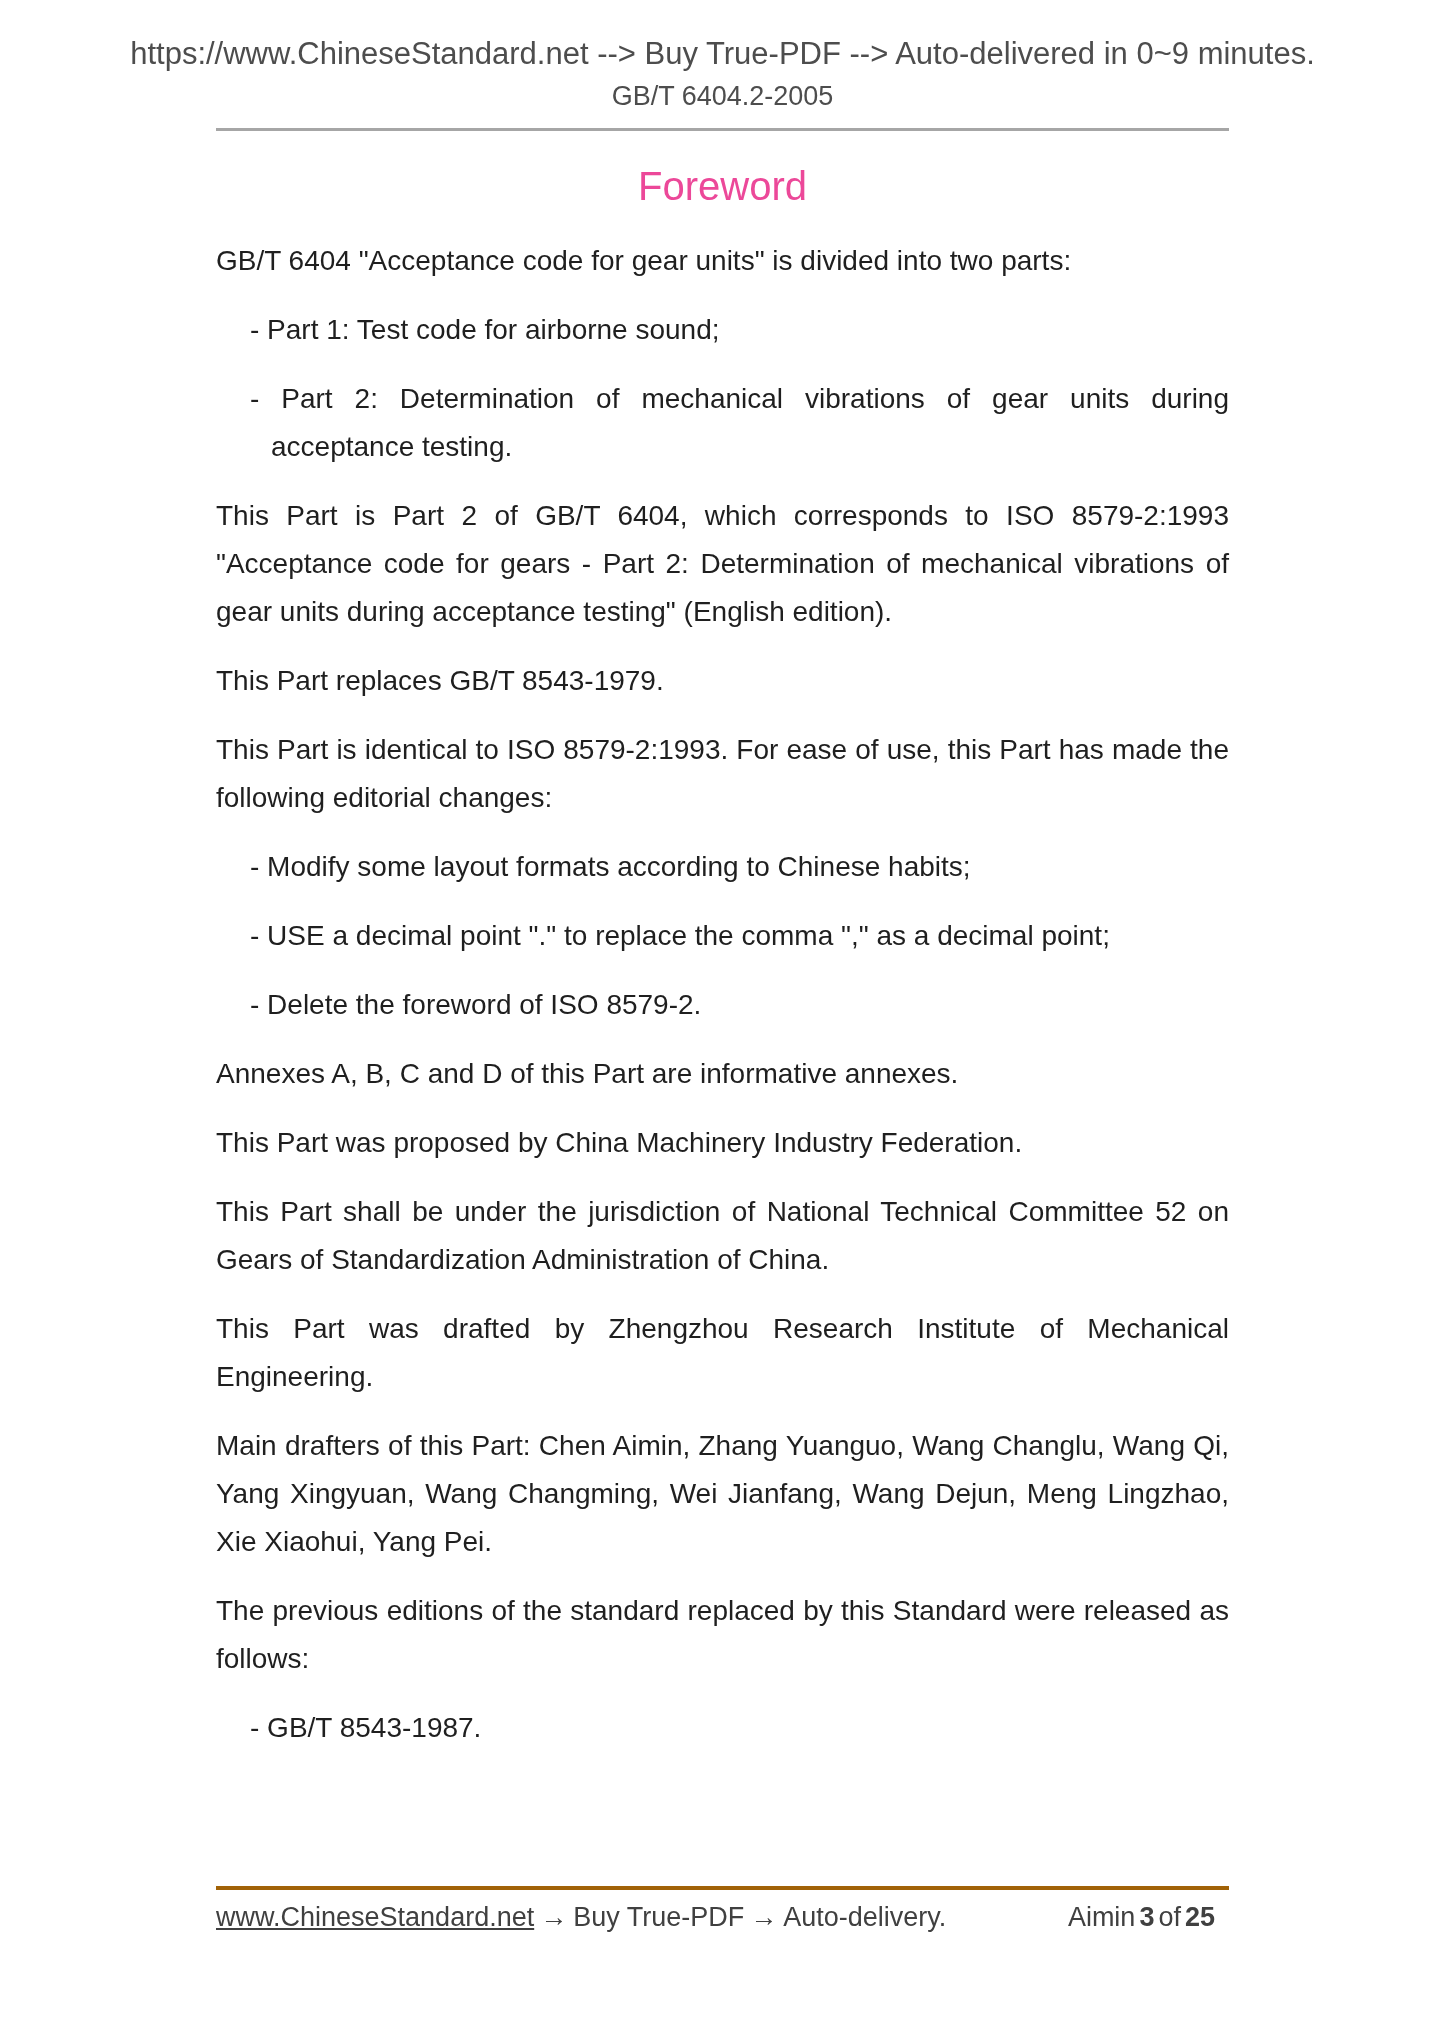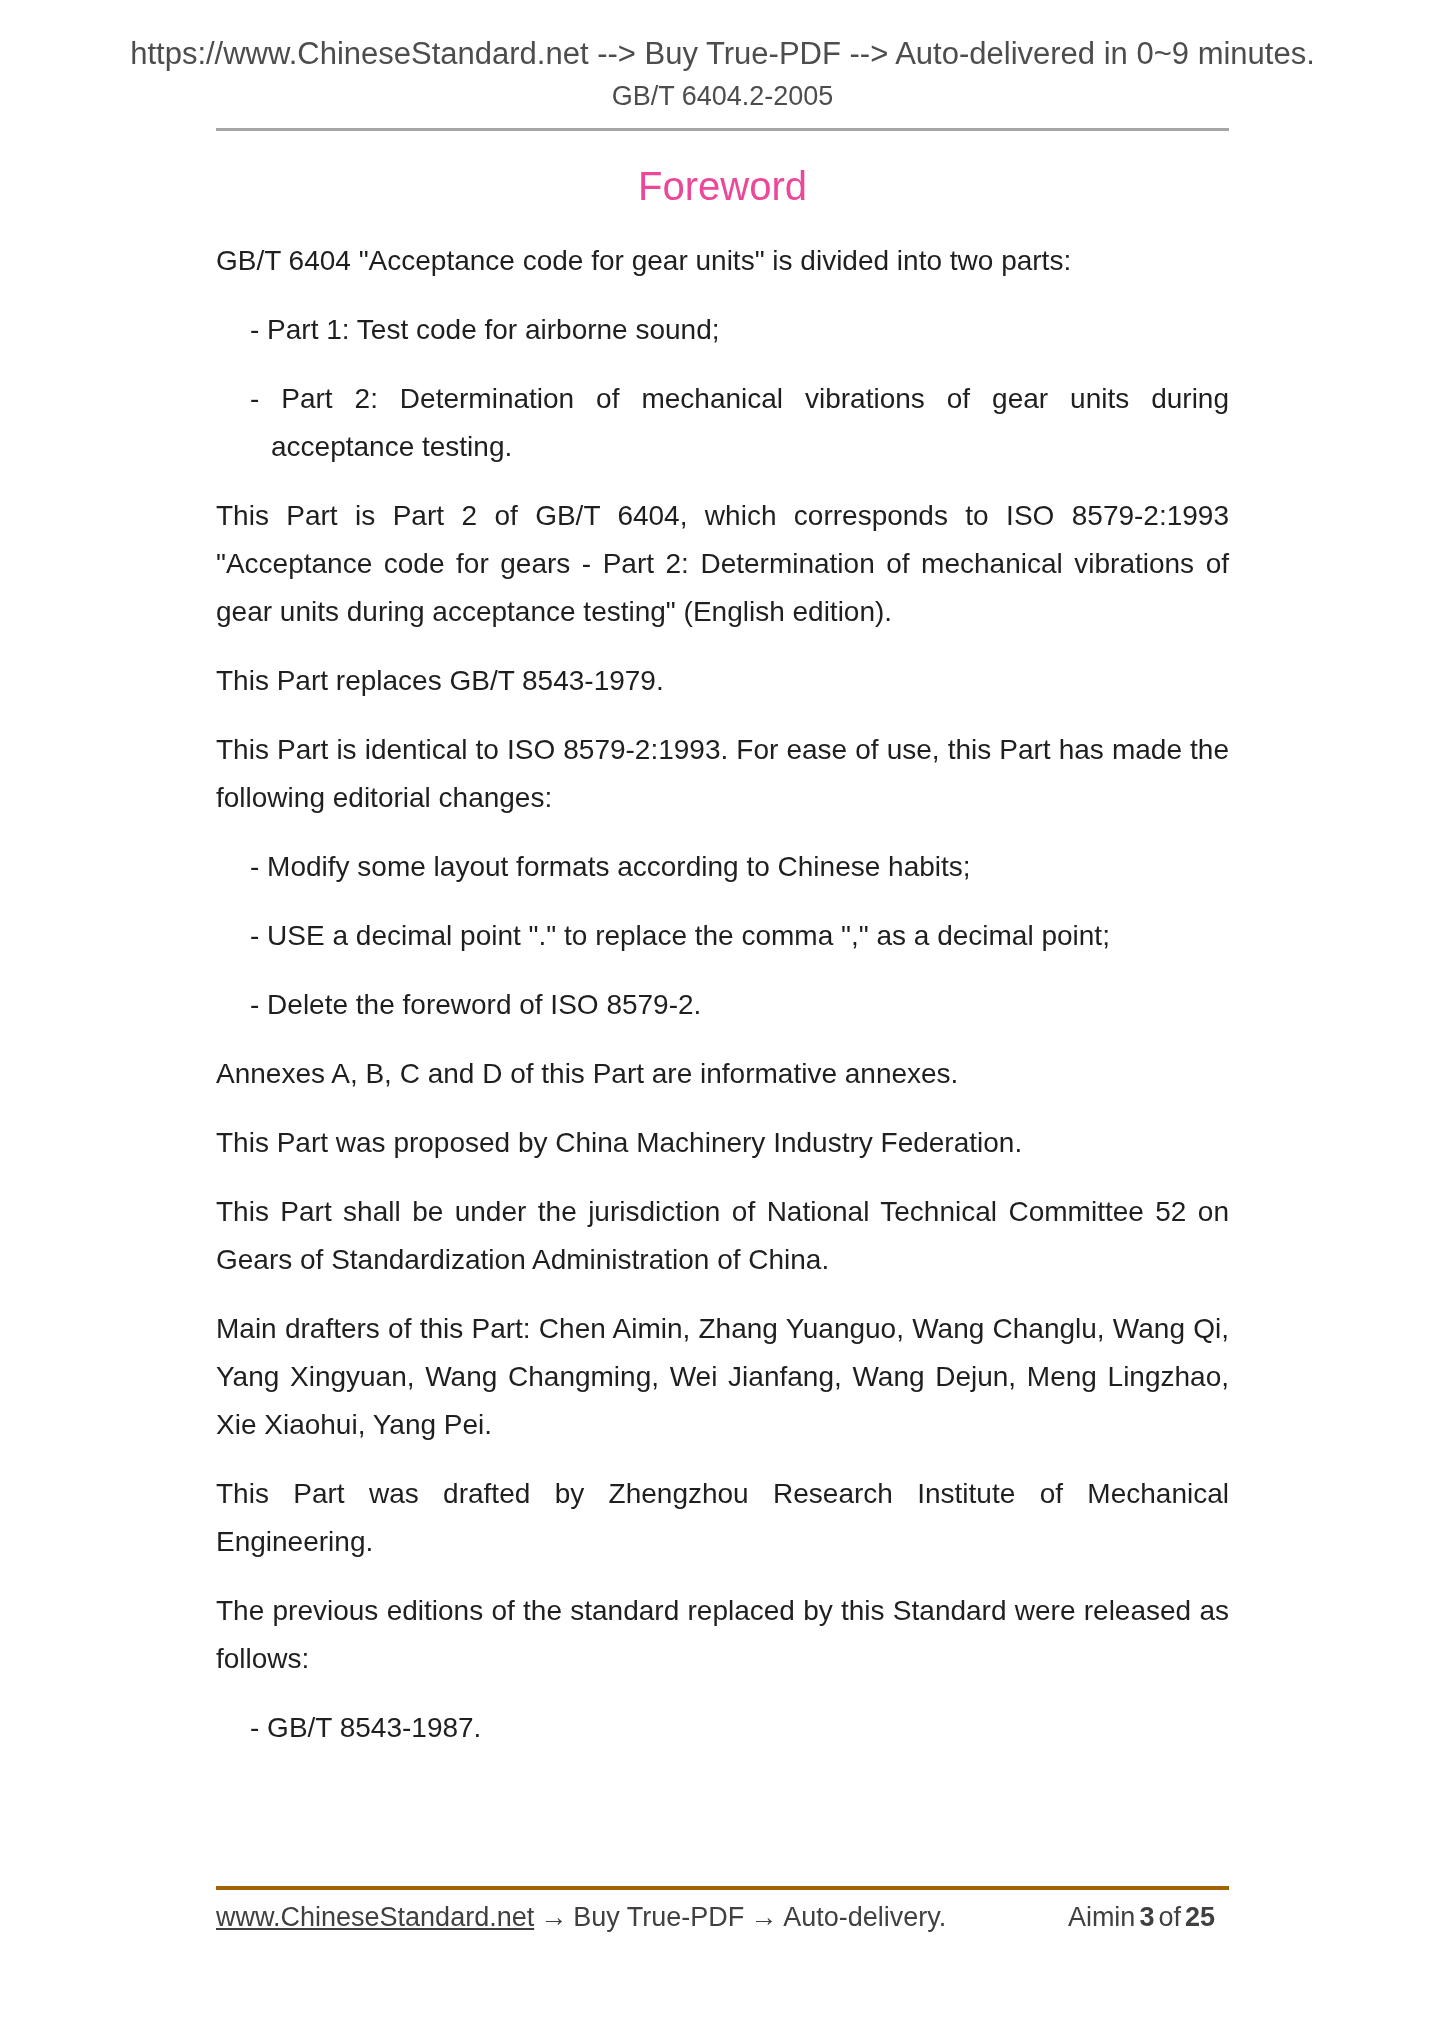--- a/index.html
+++ b/index.html
@@ -118,22 +118,22 @@
         <p class="bullet">- Part 2: Determination of mechanical vibrations of gear units during acceptance testing.</p>
         <p class="para">This Part is Part 2 of GB/T 6404, which corresponds to ISO 8579-2:1993 "Acceptance code for gears - Part 2: Determination of mechanical vibrations of gear units during acceptance testing" (English edition).</p>
         <p class="para">This Part replaces GB/T 8543-1979.</p>
         <p class="para">This Part is identical to ISO 8579-2:1993. For ease of use, this Part has made the following editorial changes:</p>
         <p class="bullet">- Modify some layout formats according to Chinese habits;</p>
         <p class="bullet">- USE a decimal point "." to replace the comma "," as a decimal point;</p>
         <p class="bullet">- Delete the foreword of ISO 8579-2.</p>
         <p class="para">Annexes A, B, C and D of this Part are informative annexes.</p>
         <p class="para">This Part was proposed by China Machinery Industry Federation.</p>
         <p class="para">This Part shall be under the jurisdiction of National Technical Committee 52 on Gears of Standardization Administration of China.</p>
+        <p class="para">This Part was drafted by Zhengzhou Research Institute of Mechanical Engineering.</p>
         <p class="para">Main drafters of this Part: Chen Aimin, Zhang Yuanguo, Wang Changlu, Wang Qi, Yang Xingyuan, Wang Changming, Wei Jianfang, Wang Dejun, Meng Lingzhao, Xie Xiaohui, Yang Pei.</p>
-        <p class="para">This Part was drafted by Zhengzhou Research Institute of Mechanical Engineering.</p>
         <p class="para">The previous editions of the standard replaced by this Standard were released as follows:</p>
         <p class="bullet">- GB/T 8543-1987.</p>
       </div>
   </div>
 
   <div class="footer">
     <div class="footer-left">
       <a href="#">www.ChineseStandard.net</a><span class="arrow">→</span><span>Buy True-PDF</span><span class="arrow">→</span><span>Auto-delivery.</span>
     </div>
     <div class="footer-right">

